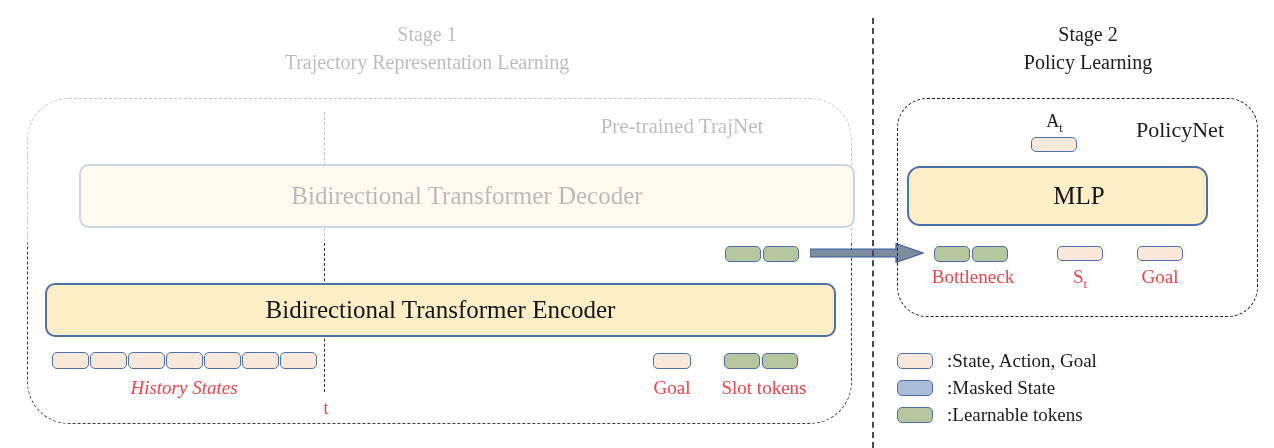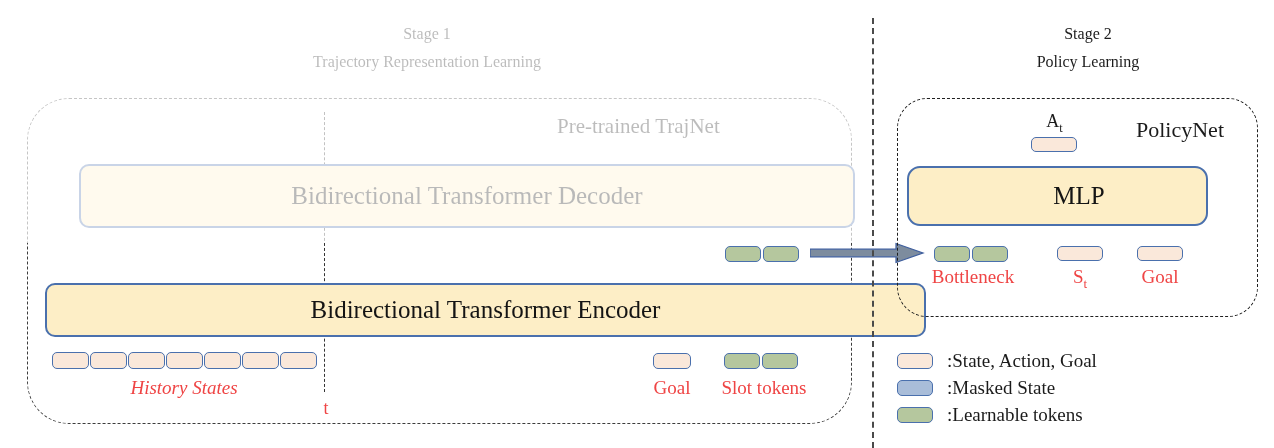--- a/index.html
+++ b/index.html
@@ -7,21 +7,21 @@
   #canvas {
     position:relative; width:1274px; height:448px;
     background:#fff; overflow:hidden;
     font-family:"Liberation Serif","DejaVu Serif",serif;
     color:#1b1b1b;
   }
   .abs { position:absolute; }
   .ctr { text-align:center; }
 
   
-  .stage-title { font-size:16px; line-height:28px; color:#1c1c1c; }
+  .stage-title { font-size:20px; line-height:28px; color:#1c1c1c; }
 
   
   .dashed-box { position:absolute; border:1.6px dashed #3c3c3c; border-radius:42px; }
   .dashed-box.s2 { border-radius:30px; border-color:#1f1f1f; }
 
   
   .yellow-box {
     position:absolute; background:var(--box-yellow); border:2px solid var(--accent-border);
     border-radius:10px; display:flex; align-items:center; justify-content:center;
     font-size:25px; color:#141414;
@@ -62,38 +62,38 @@
   <div class="abs ctr stage-title" style="left:227px; top:20px; width:400px;">
     <div>Stage 1</div>
     <div>Trajectory Representation Learning</div>
   </div>
 
   <div class="dashed-box" style="left:27px; top:98px; width:825px; height:326px;"></div>
 
   <div class="t-line" style="left:324px; top:112px; height:280px;"></div>
   <div class="small-label ctr" style="left:306px; top:398px; width:40px; font-size:18px;">t</div>
 
-  <div class="abs" style="left:557px; top:114px; width:250px; text-align:left; font-size:21px; color:#1f1f1f;">Pre-trained TrajNet</div>
+  <div class="abs" style="left:557px; top:114px; width:250px; text-align:center; font-size:21px; color:#1f1f1f;">Pre-trained TrajNet</div>
 
   <div class="yellow-box" style="left:47px; top:164px; width:776px; height:64px;margin-left:32px;">
     <span>Bidirectional Transformer Decoder</span>
   </div>
 
   <div class="fade-overlay" style="left:18px; top:0px; width:848px; height:243px;"></div>
 
   <div class="token-row" style="left:725px; top:246px; gap:2px;">
       <div class="token green w36"></div>
       <div class="token green w36"></div>
     </div>
 
   <svg class="abs" style="left:810px; top:242px;" width="115" height="22" viewBox="0 0 115 22">
     <polygon points="0,7.2 86,7.2 86,1.5 113,11 86,20.5 86,14.8 0,14.8" fill="var(--arrow-fill)" stroke="var(--arrow-stroke)" stroke-width="1.2"></polygon>
   </svg>
 
-  <div class="yellow-box" style="left:45px; top:283px; width:881px; height:54px;">
+  <div class="yellow-box" style="left:45px; top:283px; width:791px; height:54px;">
     <span>Bidirectional Transformer Encoder</span>
   </div>
 
   <div class="token-row" style="left:52px; top:352px; gap:1px;">
       <div class="token peach w37"></div>
       <div class="token peach w37"></div>
       <div class="token peach w37"></div>
       <div class="token peach w37"></div>
       <div class="token peach w37"></div>
       <div class="token peach w37"></div>

